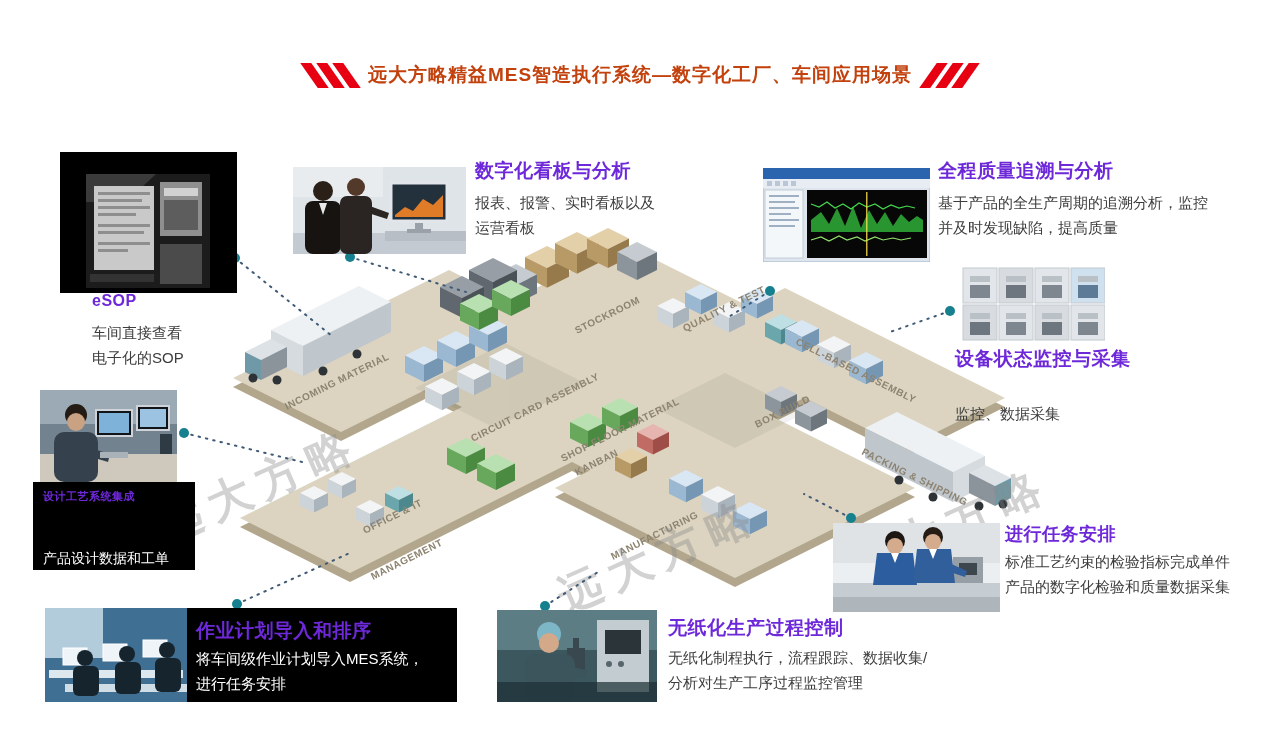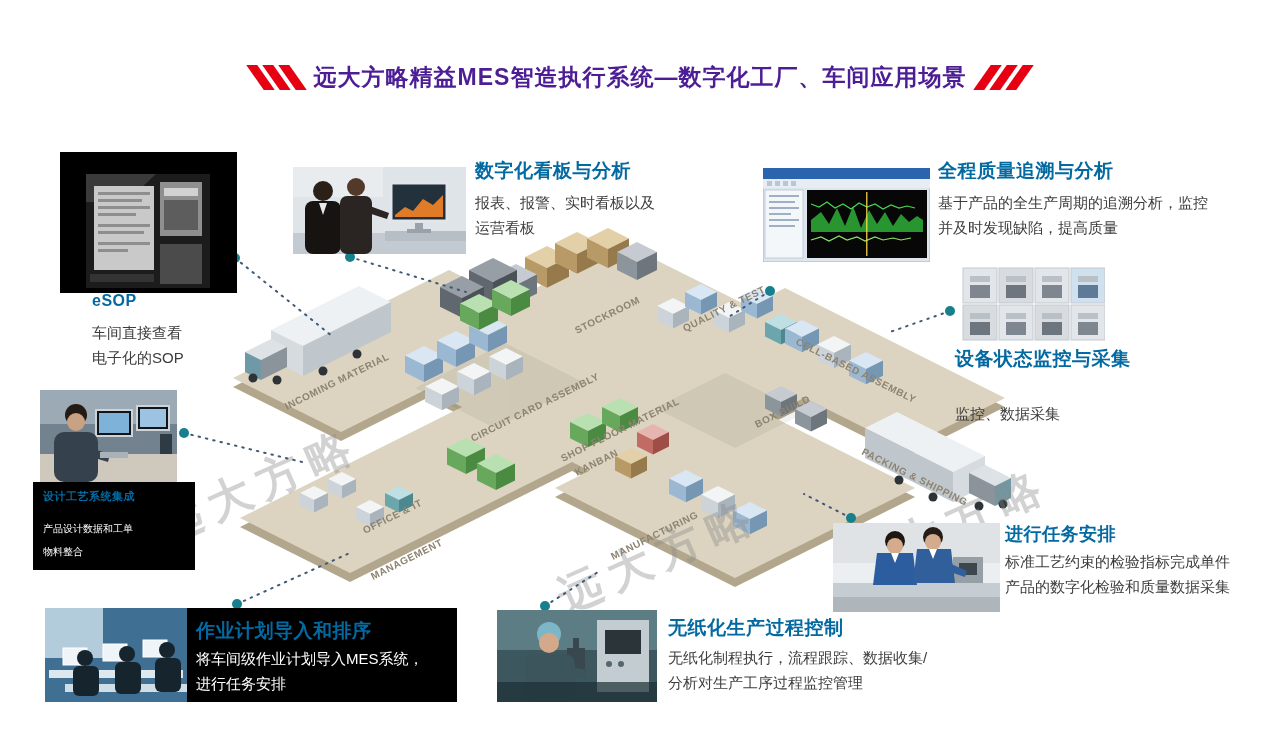--- a/index.html
+++ b/index.html
@@ -4,23 +4,23 @@
 <style>
   html,body{margin:0;padding:0;background:#fff}
   .page{position:relative;width:1280px;height:733px;background:#fff;overflow:hidden;
         font-family:"Liberation Sans","DejaVu Sans",sans-serif}
   
   .titlebar{position:absolute;top:62px;left:0;width:100%;display:flex;justify-content:center;align-items:center;gap:16px;z-index:6}
   .slashes{display:flex;gap:5px}
   .slash{width:11px;height:25px;background:#e60012}
   .sl-l .slash{transform:skewX(35deg)}
   .sl-r .slash{transform:skewX(-35deg)}
-  .title-text{color:#4c1d95;font-size:23px;font-weight:700;letter-spacing:1px;white-space:nowrap}
-  
-  .hd{position:absolute;margin:0;color:#0369a1;font-size:19px;font-weight:700;letter-spacing:.5px;z-index:5;white-space:nowrap}
+  .title-text{color:#c2410c;font-size:19px;font-weight:700;letter-spacing:1px;white-space:nowrap}
+  
+  .hd{position:absolute;margin:0;color:#6d28d9;font-size:19px;font-weight:700;letter-spacing:.5px;z-index:5;white-space:nowrap}
   .bd{position:absolute;margin:0;color:#3d3d3d;font-size:15px;line-height:25px;z-index:5;white-space:nowrap}
   .bd.inv{color:#fff}
   .photo{position:absolute;overflow:hidden;z-index:4}
   .photo svg{display:block}
   .blackbox{position:absolute;background:#000;z-index:3}
   
   #factory{position:absolute;left:225px;top:228px;width:792px;height:400px;z-index:1}
   .zl{fill:#8d8370;font-size:10px;font-weight:700;letter-spacing:.6px}
   
   .wm{position:absolute;color:#8a8a8a;opacity:.38;font-size:44px;font-weight:700;letter-spacing:10px;
@@ -293,21 +293,21 @@
       <rect x="120" y="44" width="12" height="20" fill="#2e3a44"></rect>
       <circle cx="36" cy="25" r="11" fill="#241b14"></circle>
       <circle cx="36" cy="32" r="9" fill="#c9a183"></circle>
       <rect x="14" y="42" width="44" height="50" rx="10" fill="#35424d"></rect>
       <polygon points="50,58 70,64 68,72 48,66" fill="#35424d"></polygon>
       <rect x="60" y="62" width="28" height="6" fill="#aab2b9"></rect>
     </svg>
   </div>
   <div class="blackbox" style="left:33px;top:482px;width:162px;height:88px"></div>
   <h3 class="hd" style="left:43px;top:489px;font-size:11px">设计工艺系统集成</h3>
-  <p class="bd inv" style="left:43px;top:517px;font-size:10px;line-height:23px"><span>产品设计数据和工单</span><br><span>物料整合</span></p>
+  <p class="bd inv" style="left:43px;top:547px;font-size:14px;line-height:23px"><span>产品设计数据和工单</span><br><span>物料整合</span></p>
 
   <div class="blackbox" style="left:45px;top:608px;width:412px;height:94px"></div>
   <div class="photo" style="left:45px;top:608px;width:142px;height:94px">
     <svg viewBox="0 0 142 94" width="142" height="94">
       <rect width="142" height="94" fill="#3f6f93"></rect>
       <rect width="58" height="50" fill="#cfe4ef" opacity=".8"></rect>
       <rect x="4" y="62" width="134" height="8" fill="#dde8ee"></rect>
       <rect x="20" y="76" width="122" height="8" fill="#cfdde6"></rect>
       <g fill="#eef4f8" stroke="#fff">
         <rect x="18" y="40" width="24" height="17"></rect>

